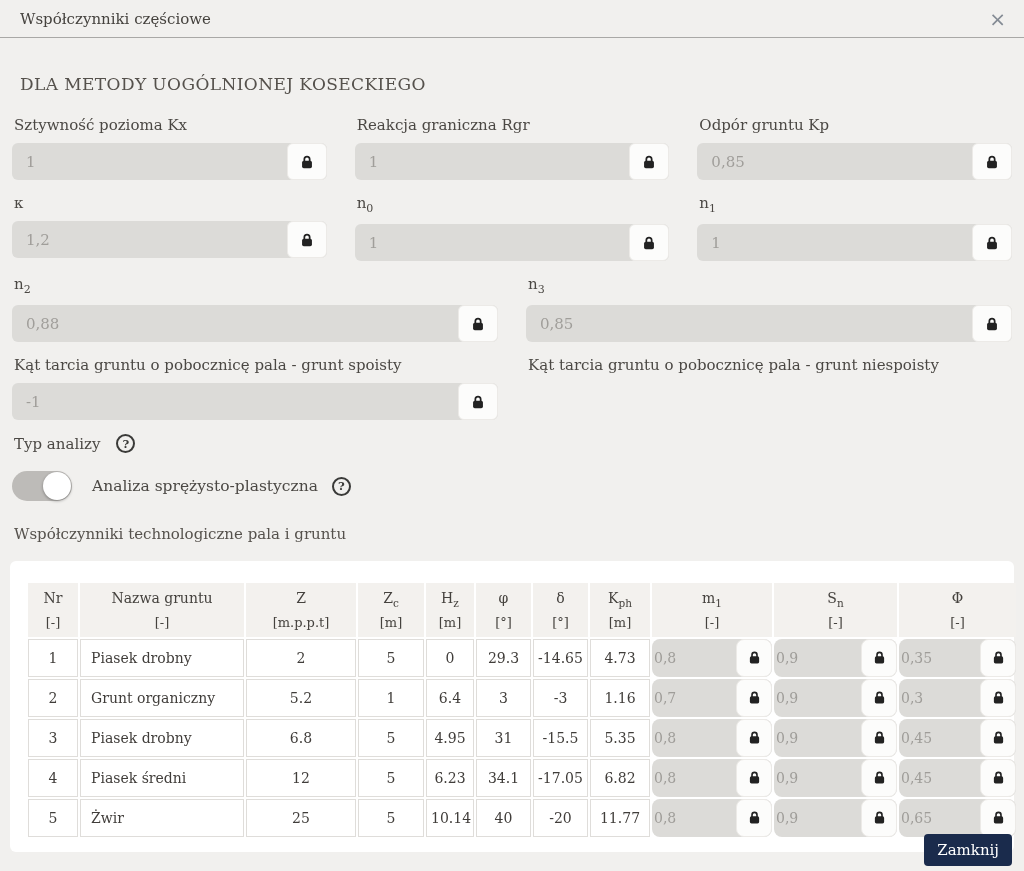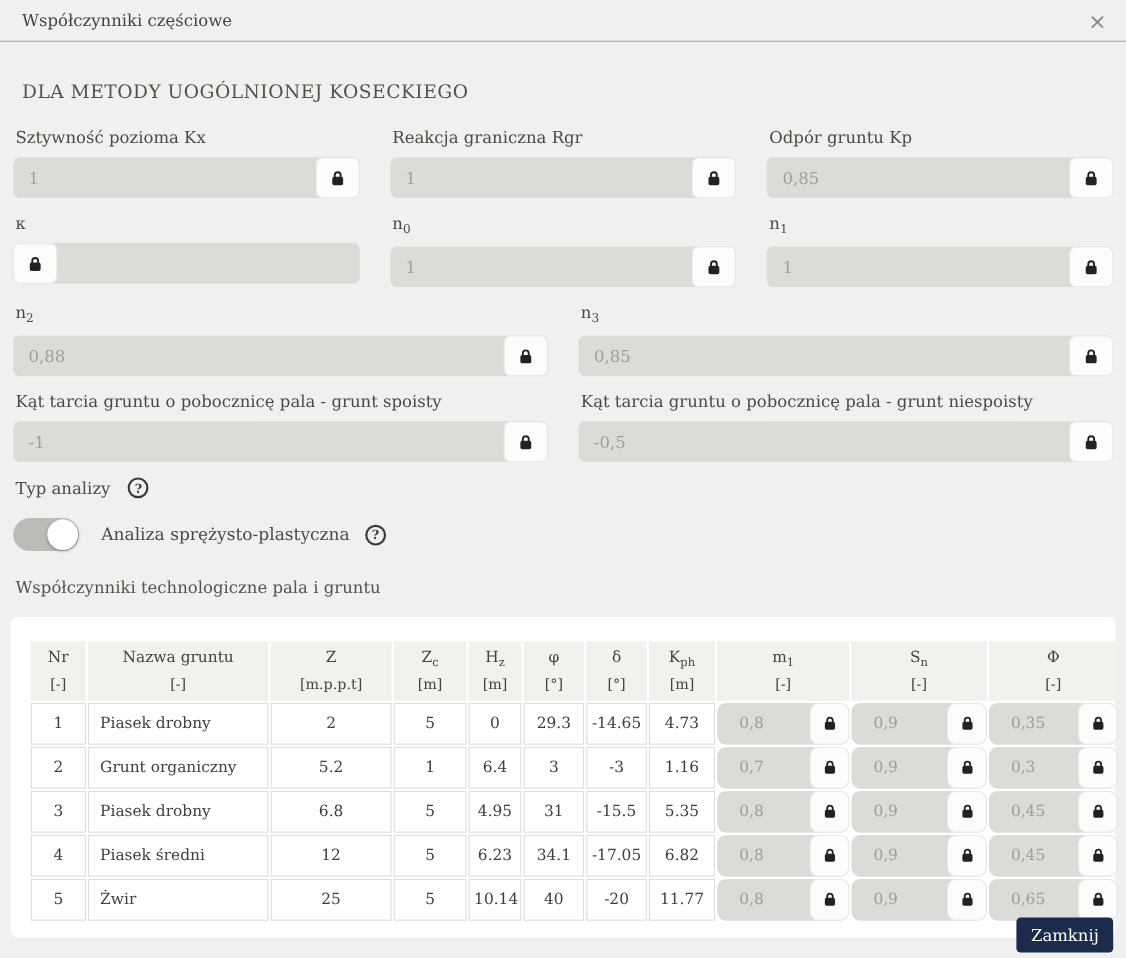--- a/index.html
+++ b/index.html
@@ -160,21 +160,21 @@
     display: flex;
     align-items: stretch;
     overflow: hidden;
   }
   .t-input input {
     flex: 1;
     min-width: 0;
     background: transparent;
     border: none;
     outline: none;
-    padding: 0 0 0 20px;
+    padding: 0 0 0 2px;
     font-family: "DejaVu Serif", serif;
     font-size: 14px;
     color: #9f9d99;
   }
   .t-input .lock-btn { width: 36px; flex: 0 0 36px; border-radius: 8px; }
   
   .close-action-btn {
     position: absolute;
     right: 12px;
     bottom: 5px;
@@ -236,20 +236,21 @@
             </svg>
           </span>
       </div>
     </div>
   </div>
 
   <div class="grid-row">
     <div class="field">
       <span class="field-label">κ</span>
       <div class="locked-input">
+        <input readonly="" value="1,2" style="">
         <span class="lock-btn">
             <svg width="16" height="16" viewBox="0 0 24 24">
               <path fill="#222" d="M12 2.5a5.3 5.3 0 0 0-5.3 5.3V11h2.6V7.8a2.7 2.7 0 0 1 5.4 0V11h2.6V7.8A5.3 5.3 0 0 0 12 2.5z"></path>
               <rect x="4.6" y="10" width="14.8" height="11.5" rx="2.6" fill="#222"></rect>
             </svg>
           </span>
       </div>
     </div>
     <div class="field">
       <span class="field-label"><span>n</span><sub>0</sub></span>
@@ -312,29 +313,20 @@
         <span class="lock-btn">
             <svg width="16" height="16" viewBox="0 0 24 24">
               <path fill="#222" d="M12 2.5a5.3 5.3 0 0 0-5.3 5.3V11h2.6V7.8a2.7 2.7 0 0 1 5.4 0V11h2.6V7.8A5.3 5.3 0 0 0 12 2.5z"></path>
               <rect x="4.6" y="10" width="14.8" height="11.5" rx="2.6" fill="#222"></rect>
             </svg>
           </span>
       </div>
     </div>
     <div class="field">
       <span class="field-label">Kąt tarcia gruntu o pobocznicę pala - grunt niespoisty</span>
-      <div class="locked-input">
-        <input readonly="" value="-0,5" style="">
-        <span class="lock-btn">
-            <svg width="16" height="16" viewBox="0 0 24 24">
-              <path fill="#222" d="M12 2.5a5.3 5.3 0 0 0-5.3 5.3V11h2.6V7.8a2.7 2.7 0 0 1 5.4 0V11h2.6V7.8A5.3 5.3 0 0 0 12 2.5z"></path>
-              <rect x="4.6" y="10" width="14.8" height="11.5" rx="2.6" fill="#222"></rect>
-            </svg>
-          </span>
-      </div>
     </div>
   </div>
 
   <div class="analysis-label-row">
     <span>Typ analizy</span>
     <span class="help-icon">?</span>
   </div>
 
   <div class="toggle-row">
     <div class="toggle-group">

